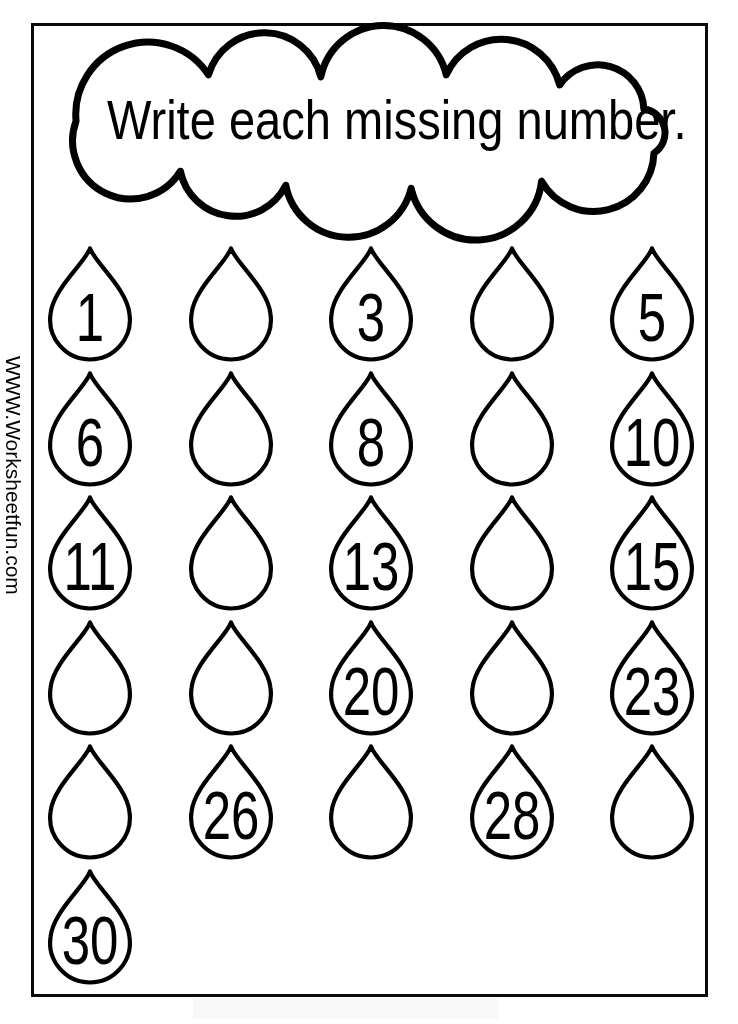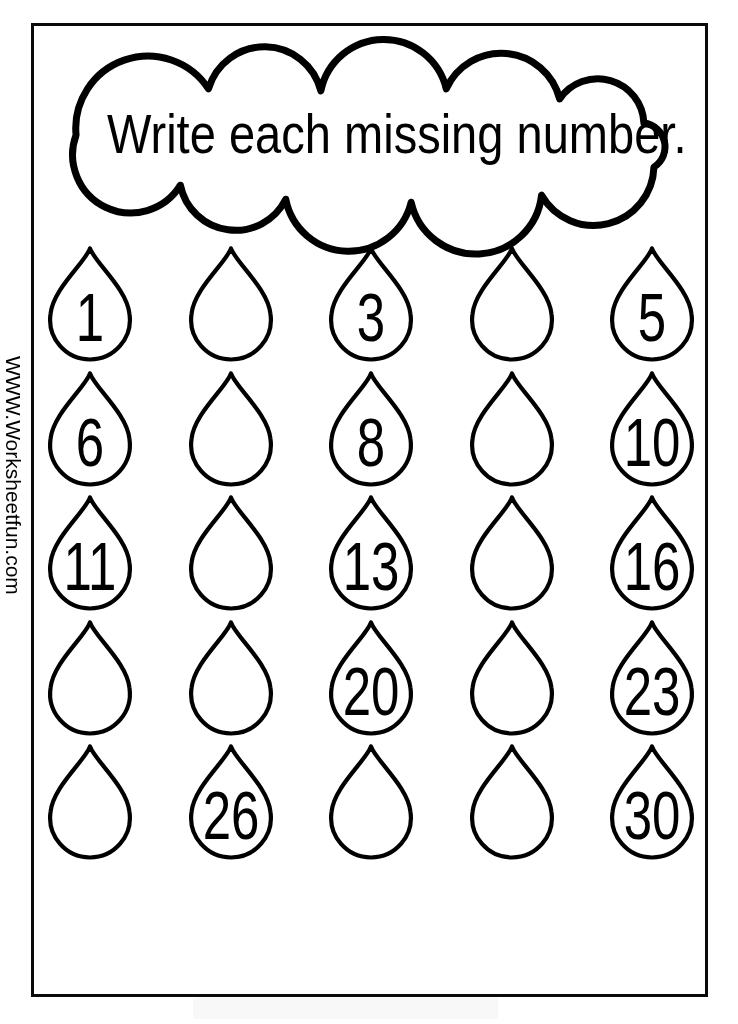--- a/index.html
+++ b/index.html
@@ -39,21 +39,21 @@
     font-size: 21px;
     line-height: 24px;
     letter-spacing: 0px;
     color: #000000;
   }
 
   
   .cloud-wrap {
     position: absolute;
     left: 58px;
-    top: 26px;
+    top: 12px;
     width: 612px;
     height: 192px;
   }
   .cloud-svg {
     position: absolute;
     left: 0;
     top: 0;
     width: 612px;
     height: 192px;
     overflow: visible;
@@ -244,21 +244,21 @@
     <div class="drop">
       <svg viewBox="0 0 100 137" class="drop-svg">
         <use href="#drop-path"></use>
       </svg>
       <span class="drop-num"></span>
     </div>
     <div class="drop">
       <svg viewBox="0 0 100 137" class="drop-svg">
         <use href="#drop-path"></use>
       </svg>
-      <span class="drop-num">16</span>
+      <span class="drop-num">15</span>
     </div>
     <div class="drop">
       <svg viewBox="0 0 100 137" class="drop-svg">
         <use href="#drop-path"></use>
       </svg>
       <span class="drop-num"></span>
     </div>
     <div class="drop">
       <svg viewBox="0 0 100 137" class="drop-svg">
         <use href="#drop-path"></use>
@@ -298,20 +298,26 @@
     <div class="drop">
       <svg viewBox="0 0 100 137" class="drop-svg">
         <use href="#drop-path"></use>
       </svg>
       <span class="drop-num"></span>
     </div>
     <div class="drop">
       <svg viewBox="0 0 100 137" class="drop-svg">
         <use href="#drop-path"></use>
       </svg>
+      <span class="drop-num">28</span>
+    </div>
+    <div class="drop">
+      <svg viewBox="0 0 100 137" class="drop-svg">
+        <use href="#drop-path"></use>
+      </svg>
       <span class="drop-num"></span>
     </div>
     <div class="drop">
       <svg viewBox="0 0 100 137" class="drop-svg">
         <use href="#drop-path"></use>
       </svg>
       <span class="drop-num">30</span>
     </div>
   </div>
 

